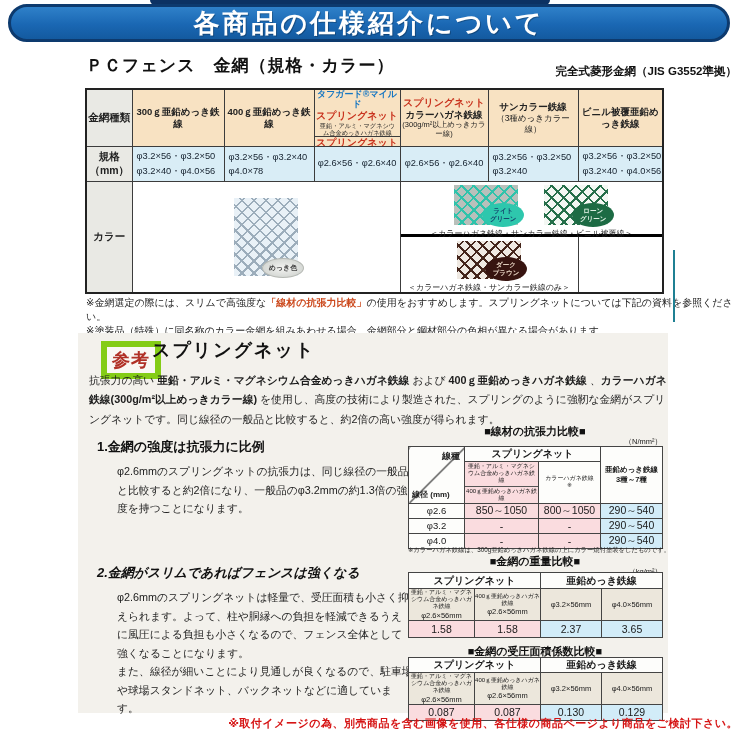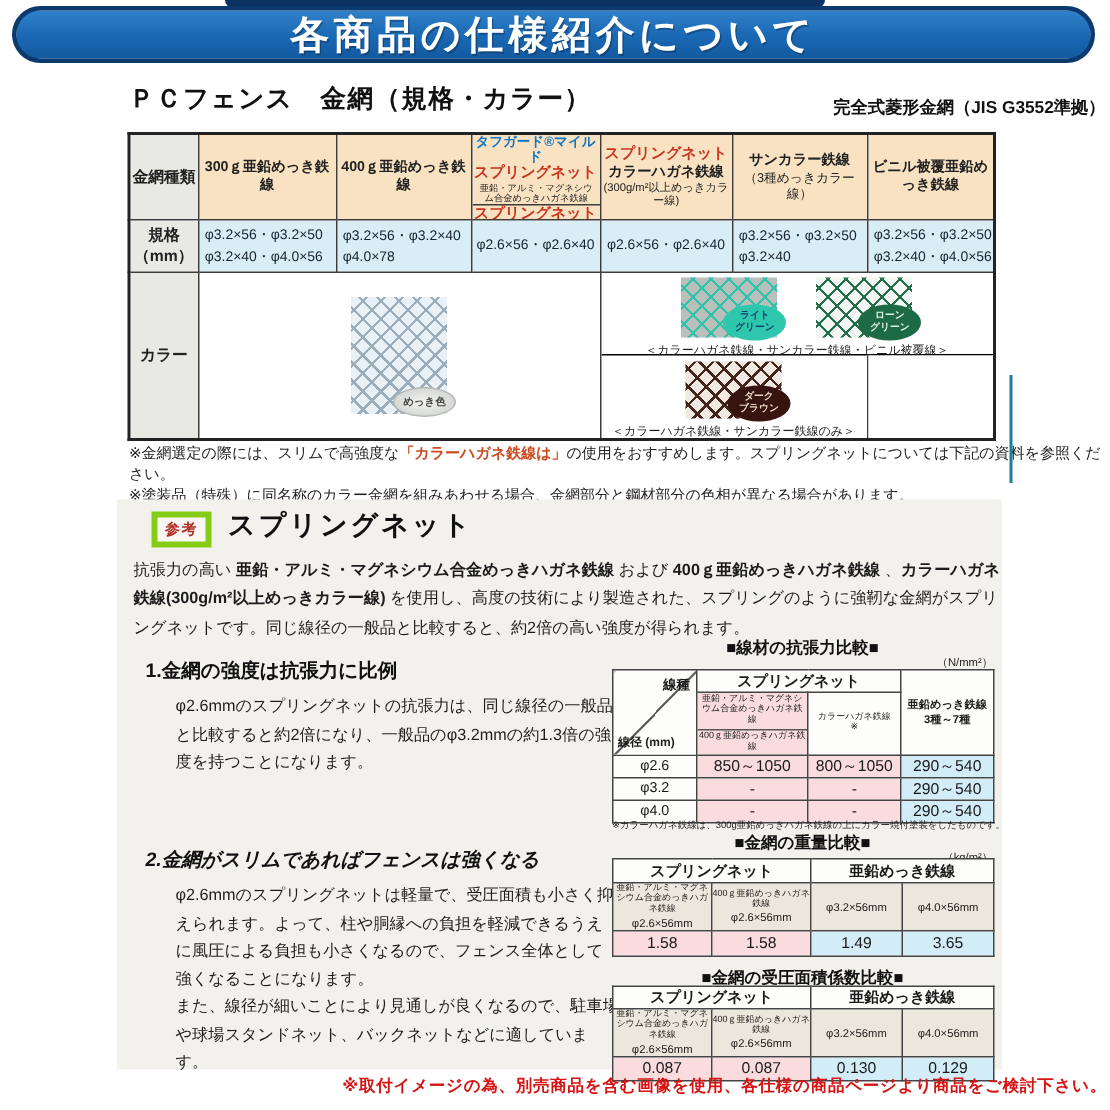--- a/index.html
+++ b/index.html
@@ -54,34 +54,34 @@
     background-image:repeating-linear-gradient(45deg,rgba(0,0,0,0) 0 7px,#44251b 7px 8.5px),
                      repeating-linear-gradient(-45deg,rgba(0,0,0,0) 0 7px,#44251b 7px 8.5px);}
   .badge{position:absolute;right:-6px;bottom:-2px;border-radius:50%;display:flex;flex-direction:column;
          align-items:center;justify-content:center;font-weight:bold;text-align:center;}
   .badge.silverb{width:42px;height:20px;background:radial-gradient(#f4f4f2,#c9cdc9);color:#444;font-size:7px;border:1px solid #b5b8b3;}
   .badge.lgreenb{width:42px;height:24px;background:#2ec7ad;color:#14406b;font-size:6.5px;line-height:1.2;}
   .badge.lawnb{width:42px;height:24px;background:#1d6b44;color:#e6f5e9;font-size:6.5px;line-height:1.2;}
   .badge.brownb{width:42px;height:24px;background:#371410;color:#e9d6c4;font-size:6.5px;line-height:1.2;}
 
   .color-right-wrap{height:110px;display:flex;flex-direction:column;}
-  .cr-top{height:55px;border-bottom:1px solid #000000;display:flex;flex-direction:column;align-items:center;padding-top:3px;}
+  .cr-top{height:55px;border-bottom:3px solid #000000;display:flex;flex-direction:column;align-items:center;padding-top:3px;}
   .mesh-row{display:flex;gap:26px;}
   .cap{font-size:8px;color:#222;margin-top:3px;white-space:nowrap;}
   .cr-bottom{flex:1;display:flex;}
   .crb-left{width:178px;border-right:1px solid #3c3c3c;display:flex;flex-direction:column;align-items:center;padding-top:4px;}
   .crb-right{flex:1;background:#fff;}
 
   
   .notes{position:absolute;left:86px;top:296px;width:652px;font-size:10px;line-height:1.38;color:#222;}
   .em-red{color:#cc4a1e;font-weight:bold;}
 
   
   .gray-panel{position:absolute;left:78px;top:333px;width:590px;height:380px;background:#f3f1ec;}
-  .ref-badge{position:absolute;left:101px;top:341px;border:4px solid #84cc16;color:#b03026;font-size:10px;font-weight:bold;padding:1px 5px;letter-spacing:1px;background:#f9f7f3;}
+  .ref-badge{position:absolute;left:101px;top:341px;border:6px solid #84cc16;color:#b03026;font-size:18px;font-weight:bold;padding:1px 5px;letter-spacing:1px;background:#f9f7f3;}
   .ref-title{position:absolute;left:152px;top:338px;font-size:18px;font-weight:bold;color:#111;letter-spacing:2px;}
   .intro{position:absolute;left:89px;top:371px;width:578px;font-size:10.8px;line-height:1.8;color:#1c1c1c;}
   .intro .b{font-weight:bold;}
   .sec-h{position:absolute;left:97px;font-size:13px;font-weight:bold;color:#111;}
   .sec-b{position:absolute;left:117px;width:296px;font-size:10.8px;line-height:1.72;color:#1c1c1c;}
 
   
   .t-head{position:absolute;width:254px;left:408px;height:22px;}
   .t-title{text-align:center;font-size:11px;font-weight:bold;color:#111;}
   .t-unit{position:absolute;right:0;top:13px;font-size:7.5px;color:#222;}
@@ -228,21 +228,21 @@
             <div class="crb-right"></div>
           </div>
         </div>
       </td>
     </tr>
   </tbody>
     </table>
 
   <div class="notes">
     <div>
-      <span>※金網選定の際には、スリムで高強度な</span><span class="em-red">「カラーハガネ鉄線は」</span><span>の使用をおすすめします。スプリングネットについては下記の資料を参照ください。</span>
+      <span>※金網選定の際には、スリムで高強度な</span><span class="em-red">「線材の抗張力比較」</span><span>の使用をおすすめします。スプリングネットについては下記の資料を参照ください。</span>
     </div>
     <div>※塗装品（特殊）に同名称のカラー金網を組みあわせる場合、金網部分と鋼材部分の色相が異なる場合があります。</div>
   </div>
 
   <div class="gray-panel"></div>
   <div class="ref-badge">参考</div>
   <div class="ref-title">スプリングネット</div>
 
   <div class="intro">
     <span>抗張力の高い </span><span class="b">亜鉛・アルミ・マグネシウム合金めっきハガネ鉄線</span><span> および </span><span class="b">400ｇ亜鉛めっきハガネ鉄線</span><span> 、</span><span class="b">カラーハガネ鉄線(300g/m²以上めっきカラー線)</span><span> を使用し、高度の技術により製造された、スプリングのように強靭な金網がスプリングネットです。同じ線径の一般品と比較すると、約2倍の高い強度が得られます。</span>
@@ -336,21 +336,21 @@
       <th class="greige">
         <div class="subn">400ｇ亜鉛めっきハガネ鉄線</div>
         <div class="subsize">φ2.6×56mm</div>
       </th>
       <th class="greige subsize">φ3.2×56mm</th>
       <th class="greige subsize">φ4.0×56mm</th>
     </tr>
     <tr style="height:17px">
       <td class="pink val">1.58</td>
       <td class="pink val">1.58</td>
-      <td class="lblue val">1.49</td>
+      <td class="lblue val">2.37</td>
       <td class="lblue val">3.65</td>
     </tr>
   </tbody>
     </table>
 
   <div class="t-head" style="top:644px;">
     <div class="t-title">■金網の受圧面積係数比較■</div>
   </div>
   <table class="mini" style="top:657px;width:254px;">
     <colgroup>

